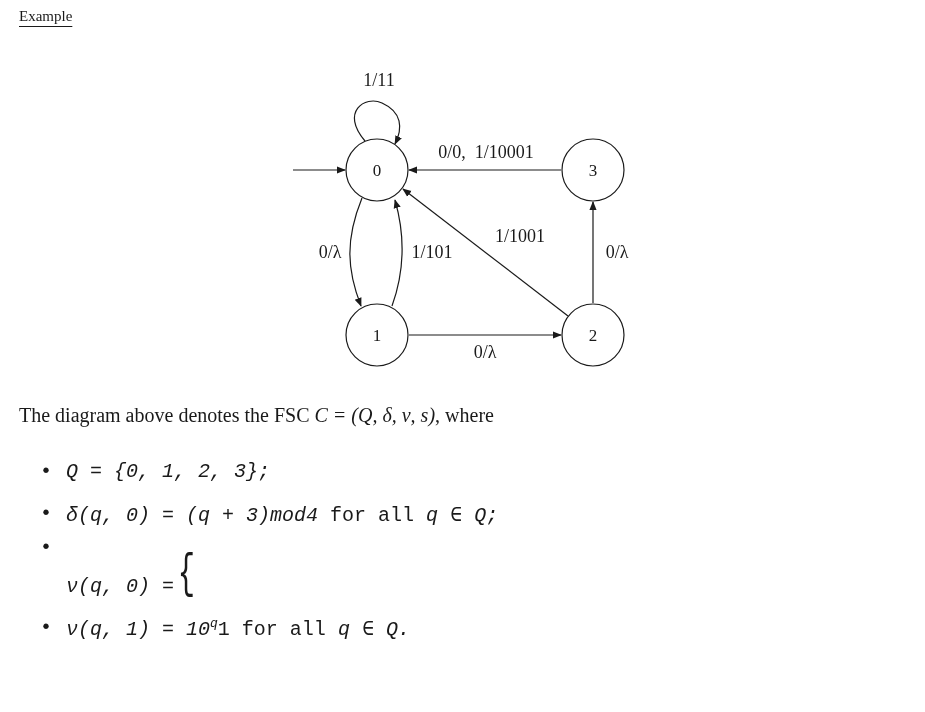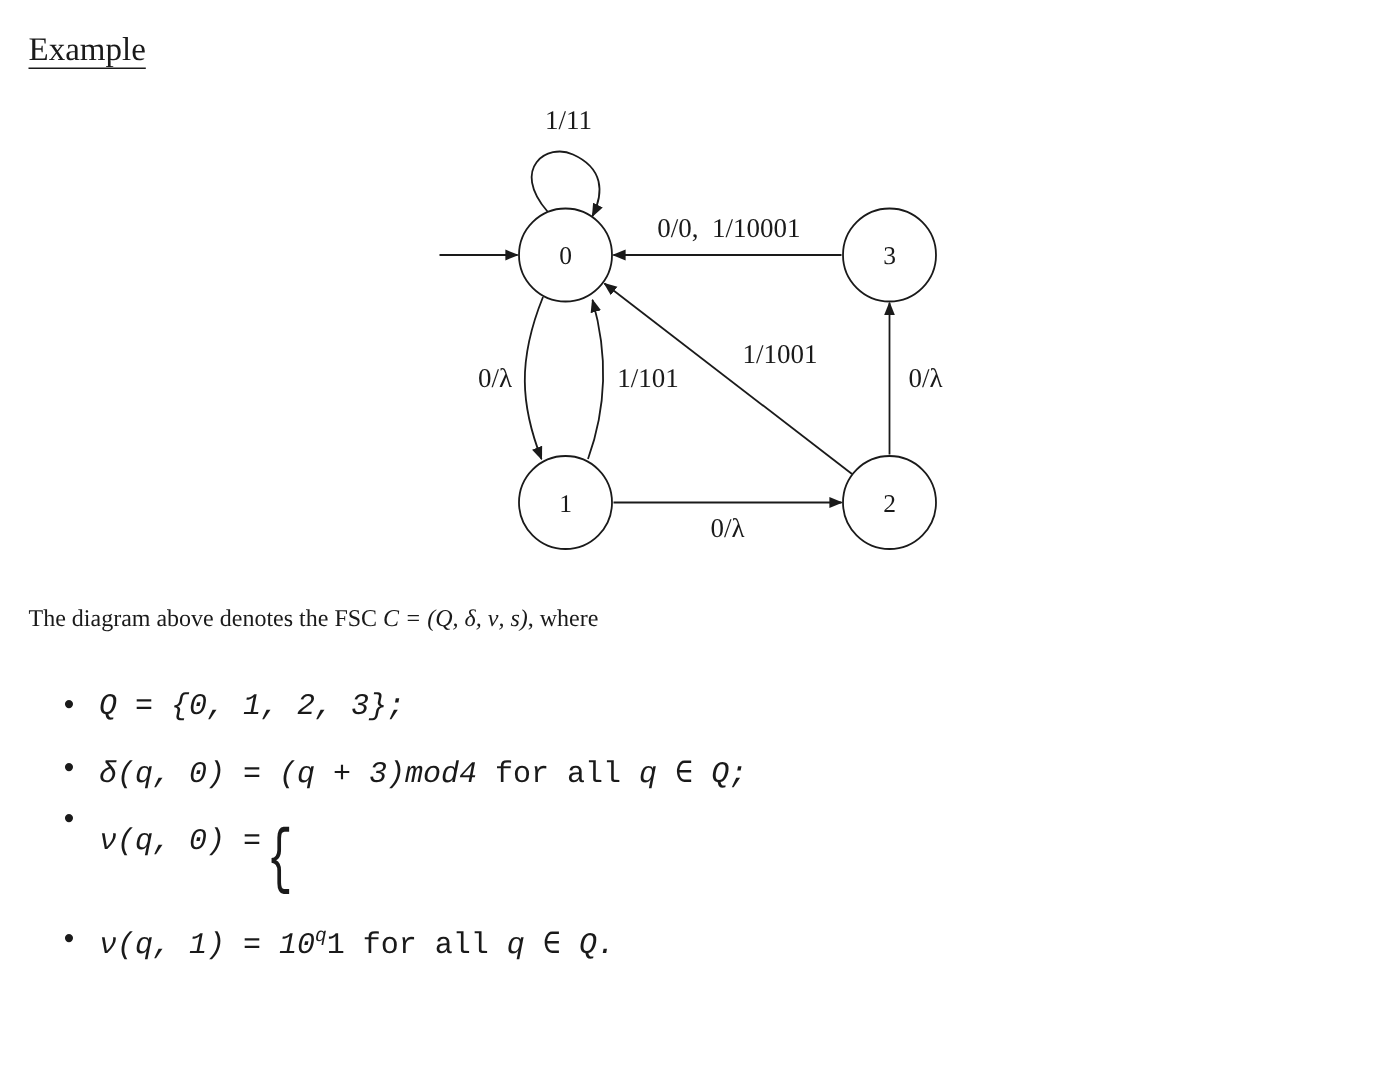--- a/index.html
+++ b/index.html
@@ -1,35 +1,35 @@
 <!DOCTYPE html>
 <html><head>
 <meta charset="utf-8">
 <style>
   html, body { margin:0; padding:0; background:#ffffff; }
   body { width:925px; height:712px; position:relative; overflow:hidden;
          font-family:"DejaVu Serif","Liberation Serif",serif; color:#1a1a1a; }
-  .heading { position:absolute; left:19px; top:20px; font-size:22px;
+  .heading { position:absolute; left:19px; top:8px; font-size:15px;
              font-family:"Liberation Serif","DejaVu Serif",serif;
              text-decoration:underline; text-underline-offset:5px; text-decoration-thickness:1px; }
   svg.diagram { position:absolute; left:0; top:0; }
   .node-label { font-family:"Liberation Serif","DejaVu Serif",serif; font-size:17px; }
   .edge-label { font-family:"Liberation Serif","DejaVu Serif",serif; font-size:18px; }
-  .intro { position:absolute; left:19px; top:404px; font-size:16px;
+  .intro { position:absolute; left:19px; top:404px; font-size:20px;
            font-family:"Liberation Serif","DejaVu Serif",serif; white-space:nowrap; }
   .intro i, .bullets i { font-style:italic; }
   ul.bullets { position:absolute; left:40px; top:460px; margin:0; padding:0; list-style:none;
                font-family:Liberation Mono, monospace; font-size:20px; }
   ul.bullets li { position:relative; padding-left:26px; white-space:nowrap; }
   ul.bullets li::before { content:"\2022"; position:absolute; left:0; top:0; font-size:20px; }
   .b1 { height:42px; }
   .b2 { height:42px; }
   .b3 { height:42px; }
   .b4 { height:76px; }
-  .piece { display:inline-flex; align-items:flex-start; vertical-align:middle; }
+  .piece { display:inline-flex; align-items:flex-end; vertical-align:middle; }
   .brace { font-size:48px; line-height:1; transform:scaleX(0.6); display:inline-block; margin:0 2px 0 -2px; }
   .cases { display:inline-flex; flex-direction:column; line-height:1.35; }
   .case-row span.v { display:inline-block; width:40px; }
   sup { font-size:13px; }
 </style>
 </head>
 <body>
 
 <div class="heading">Example</div>
 

